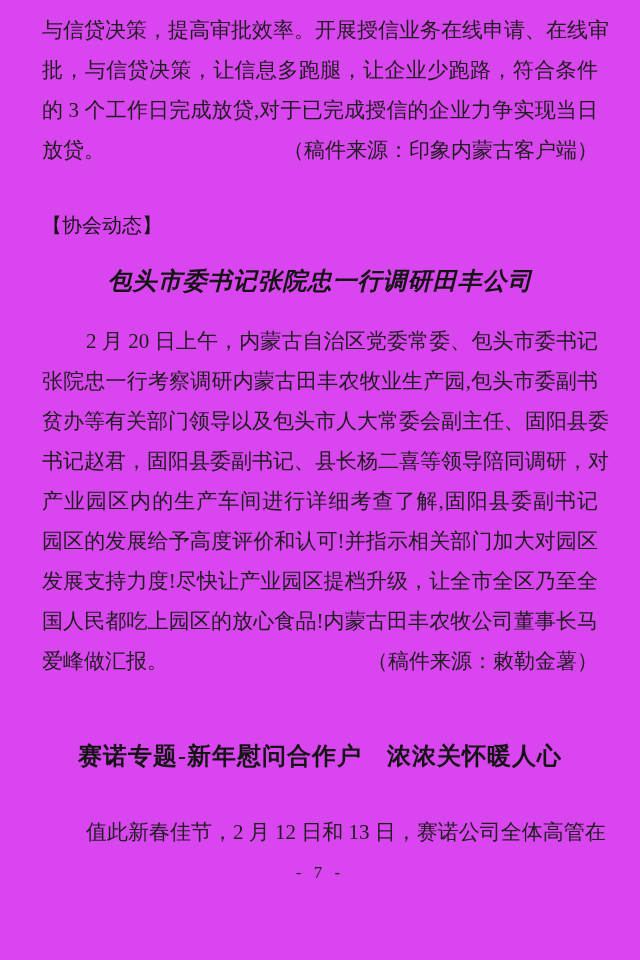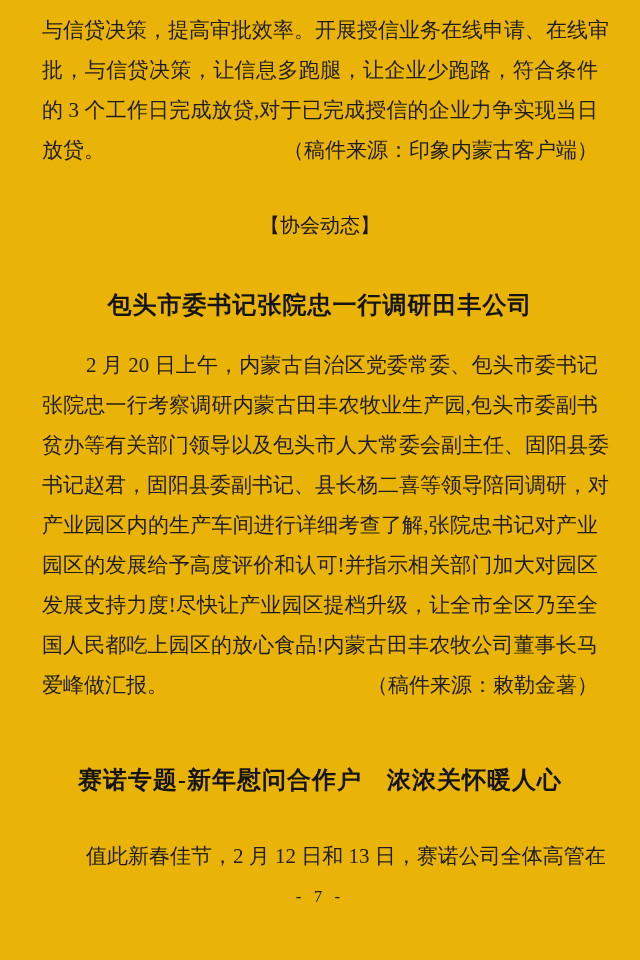--- a/index.html
+++ b/index.html
@@ -6,21 +6,21 @@
     margin: 0;
     padding: 0;
     background: #ffffff;
   }
   .page {
     position: relative;
     width: 640px;
     height: 960px;
     box-sizing: border-box;
     padding: 10px 42px 0 42px;
-    background: #eab308;
+    background: #d946ef;
     font-family: "Liberation Serif", "DejaVu Serif", serif;
     color: #1d1d1d;
     overflow: hidden;
   }
   .para .line {
     font-size: 21px;
     line-height: 40px;
     text-align: justify;
     text-align-last: justify;
     white-space: nowrap;
@@ -33,32 +33,32 @@
   }
   .para .line.indent {
     padding-left: 44px;
   }
   .section-header {
     margin-top: 41px;
     font-family: "Liberation Sans", "DejaVu Sans", sans-serif;
     font-size: 20px;
     line-height: 28px;
     color: #151515;
-    text-align: center;
+    text-align: left;
   }
   .article-title {
     margin: 0;
     font-size: 24px;
     line-height: 33px;
     font-weight: 700;
     text-align: center;
     color: #141414;
     letter-spacing: 1px;
   }
-  .title-1 { margin-top: 50px; }
+  .title-1 { margin-top: 26px; font-style: italic; }
   .title-2 { margin-top: 59px; }
   .body-1 { margin-top: 23px; }
   .body-2 { margin-top: 39px; }
   .footer {
     margin-top: 10px;
     text-align: center;
     font-size: 17px;
     line-height: 22px;
     color: #222222;
     letter-spacing: 4px;
@@ -81,21 +81,21 @@
 
   <div class="section-header">【协会动态】</div>
 
   <h1 class="article-title title-1">包头市委书记张院忠一行调研田丰公司</h1>
 
   <div class="para body-1">
       <div class="line indent">2 月 20 日上午，内蒙古自治区党委常委、包头市委书记</div>
       <div class="line">张院忠一行考察调研内蒙古田丰农牧业生产园,包头市委副书</div>
       <div class="line">贫办等有关部门领导以及包头市人大常委会副主任、固阳县委</div>
       <div class="line">书记赵君，固阳县委副书记、县长杨二喜等领导陪同调研，对</div>
-      <div class="line">产业园区内的生产车间进行详细考查了解,张院忠书记对产业</div>
+      <div class="line">产业园区内的生产车间进行详细考查了解,固阳县委副书记</div>
       <div class="line">园区的发展给予高度评价和认可!并指示相关部门加大对园区</div>
       <div class="line">发展支持力度!尽快让产业园区提档升级，让全市全区乃至全</div>
       <div class="line">国人民都吃上园区的放心食品!内蒙古田丰农牧公司董事长马</div>
       <div class="line split">
         <span>爱峰做汇报。</span>
         <span>（稿件来源：敕勒金薯）</span>
       </div>
     </div>
 
   <h1 class="article-title title-2">赛诺专题-新年慰问合作户　浓浓关怀暖人心</h1>

